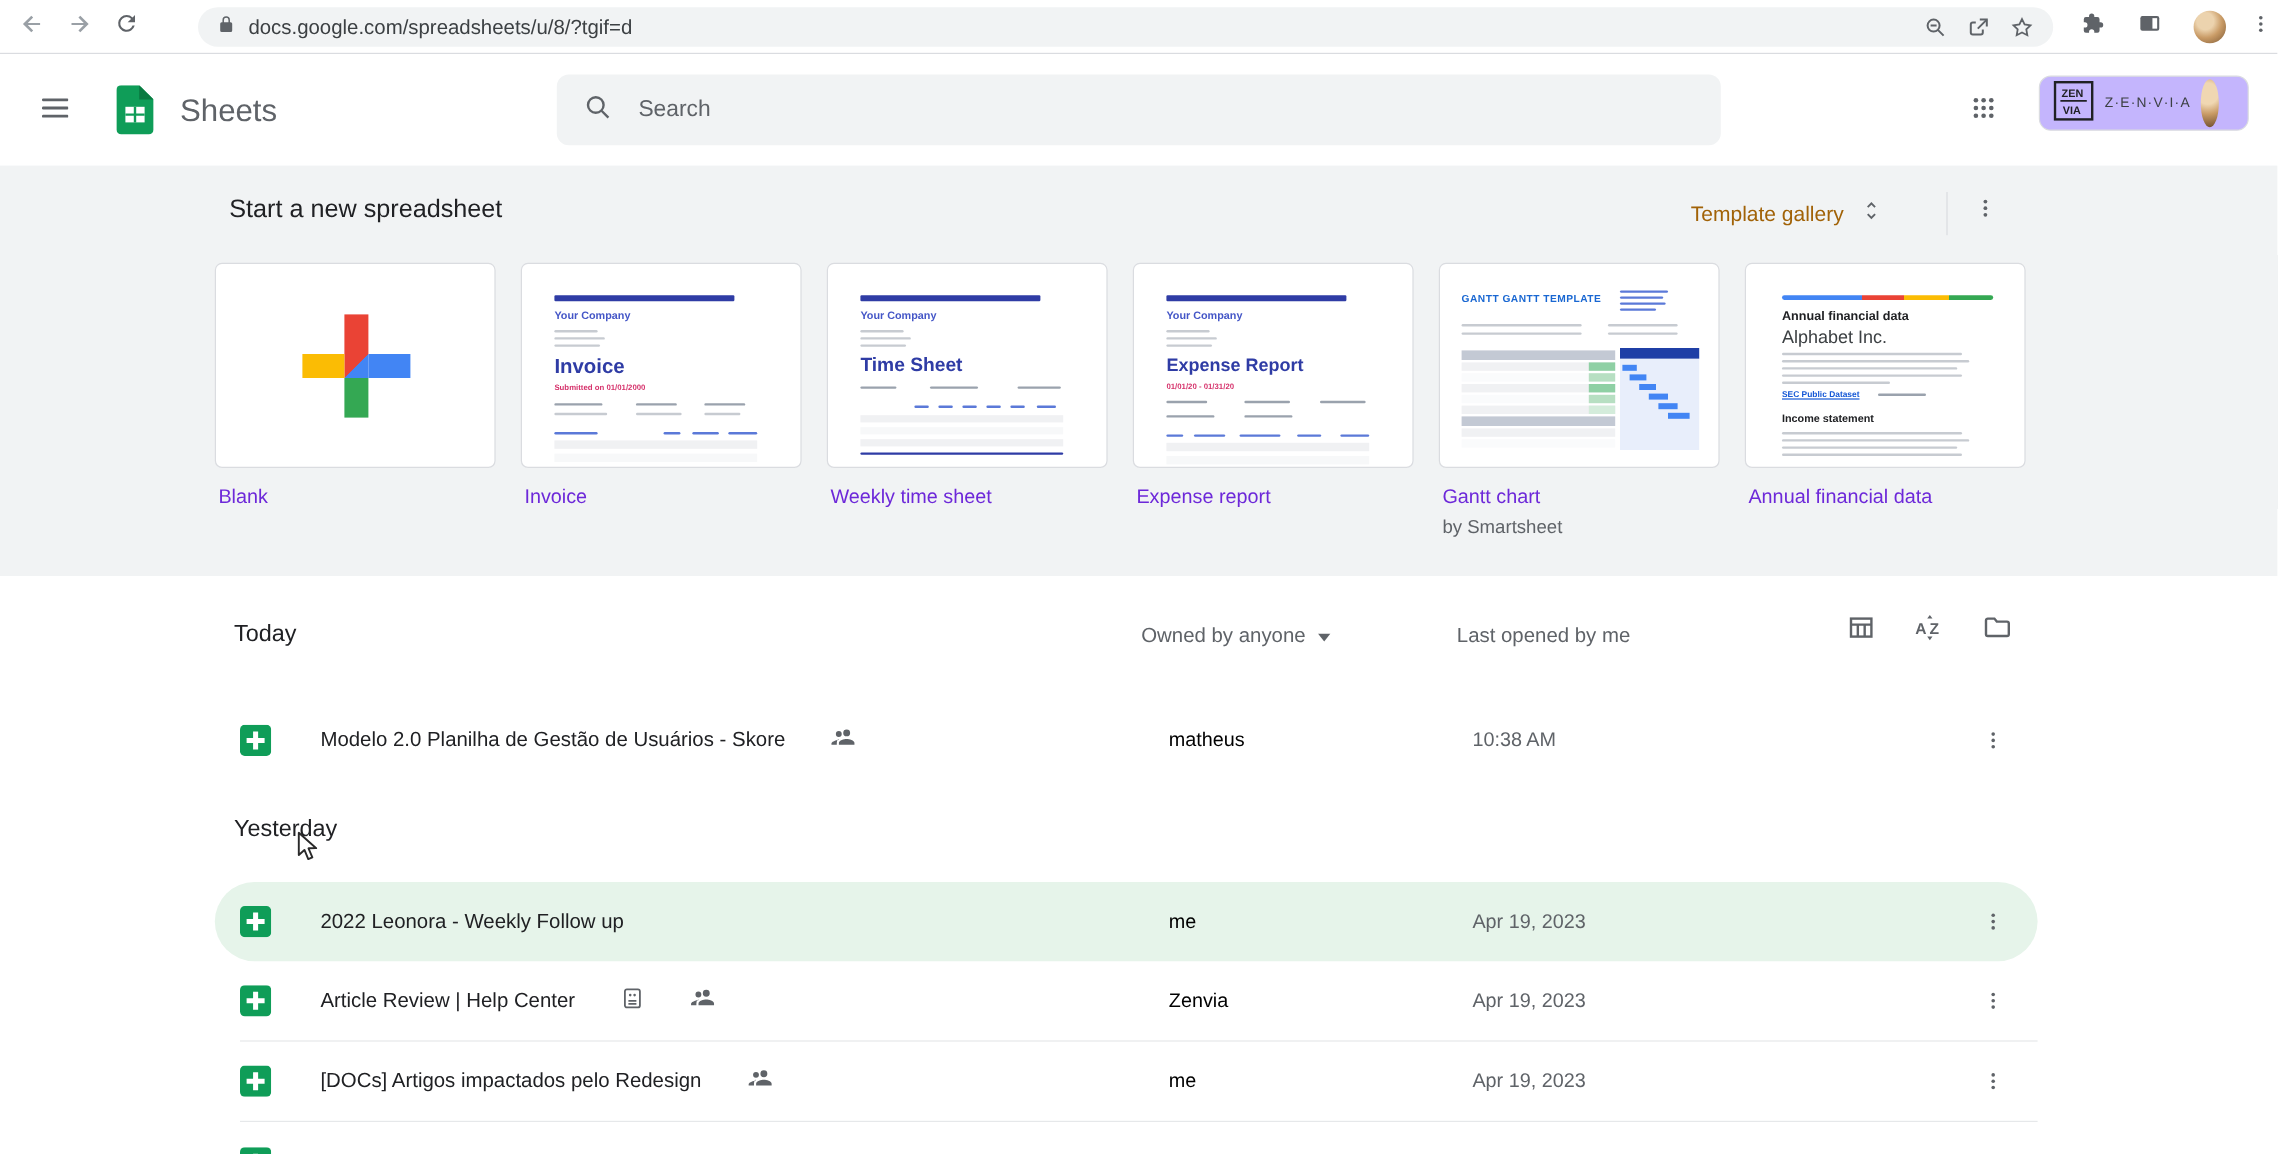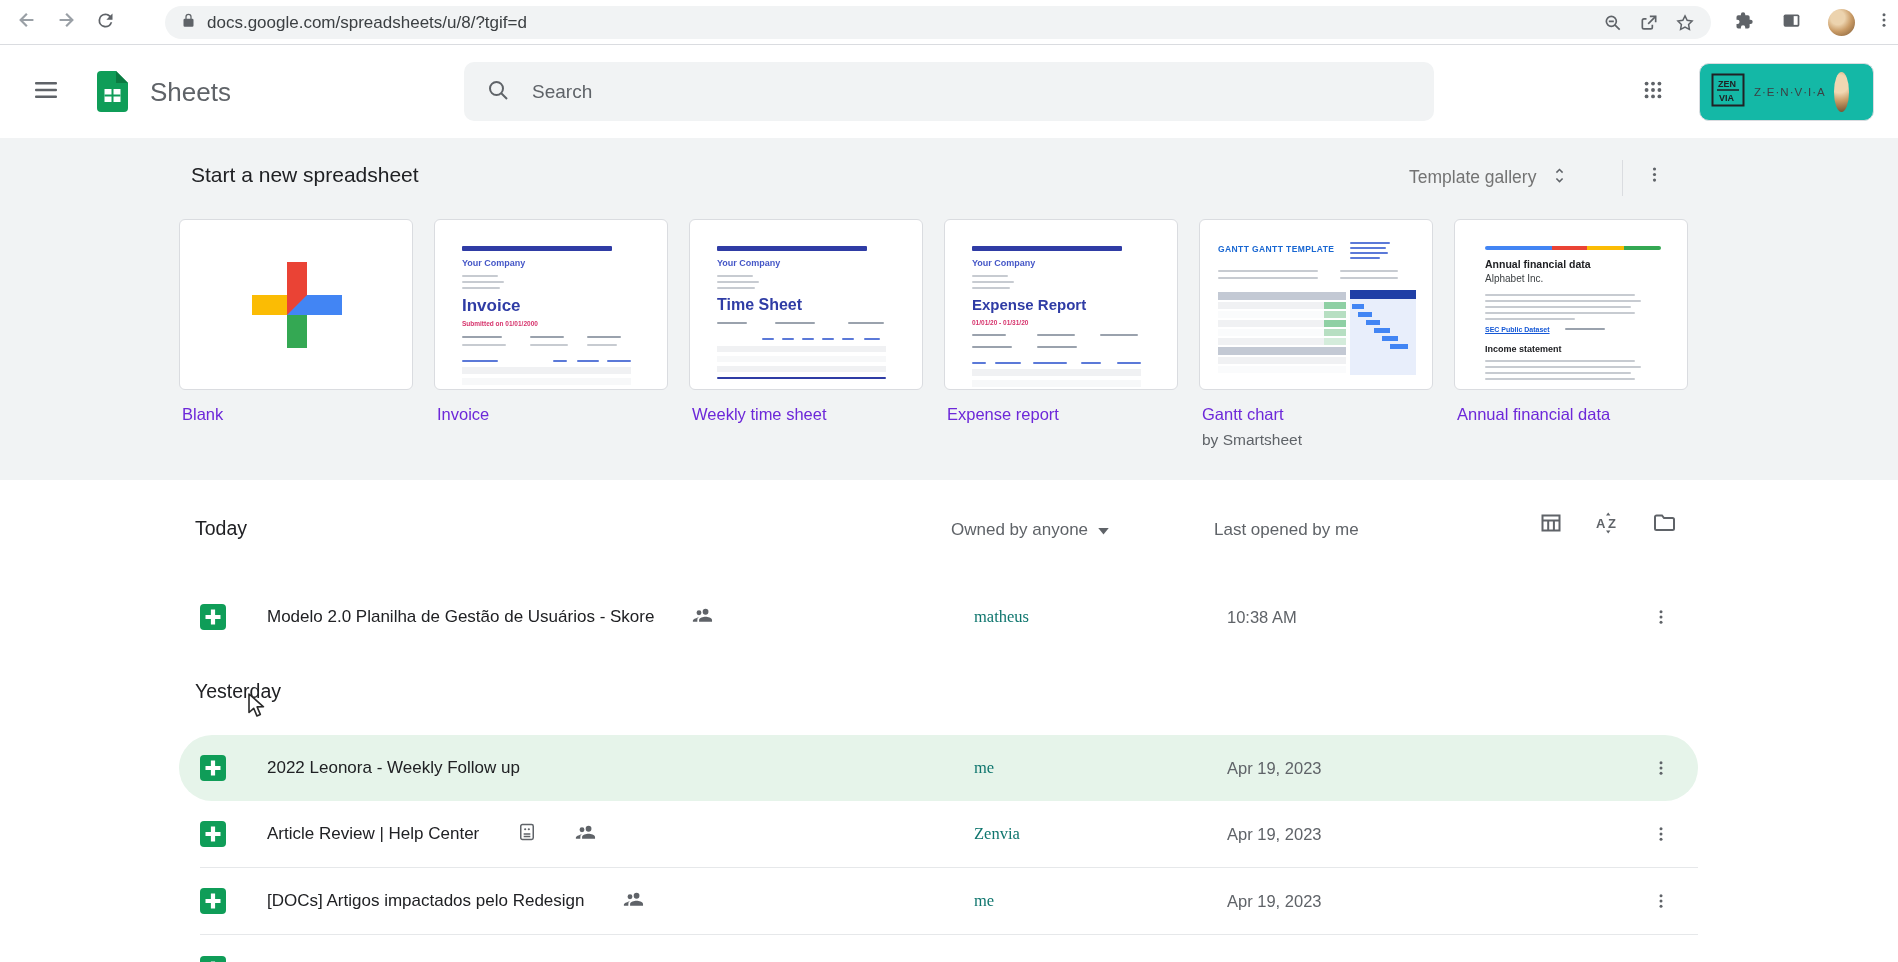--- a/index.html
+++ b/index.html
@@ -23,31 +23,31 @@
   #hamburger{position:absolute;left:22px;top:22px;width:48px;height:48px;border-radius:50%;cursor:pointer;}
   #applogo{position:absolute;left:97px;top:25px;}
   #apptitle{position:absolute;left:150px;top:0;height:92px;display:flex;align-items:center;
     font-size:26px;color:#5f6368;}
   #searchbar{position:absolute;left:464px;top:16px;width:970px;height:59px;background:#f1f3f4;border-radius:10px;
     display:flex;align-items:center;padding:0 20px 0 22px;}
   #searchbar input{border:none;outline:none;background:transparent;flex:1;font-size:19px;color:#202124;
     font-family:"Liberation Sans",sans-serif;margin-left:20px;}
   #searchbar input::placeholder{color:#5f6368;}
   #appsgrid{position:absolute;left:1631px;top:24px;width:44px;height:44px;border-radius:50%;cursor:pointer;}
-  #account{position:absolute;left:1699px;top:17px;width:175px;height:58px;background:#14b8a6;border:1px solid #dadce0;
+  #account{position:absolute;left:1699px;top:17px;width:175px;height:46px;background:#c4b5fd;border:1px solid #dadce0;
     border-radius:10px;display:flex;align-items:center;padding:0 24px 0 11px;cursor:pointer;}
   #acct-name{font-size:11.5px;letter-spacing:1px;color:#3c4043;margin:0 8px 0 9px;white-space:nowrap;}
   #acct-avatar{width:40px;height:40px;border-radius:50%;
     background:radial-gradient(circle at 38% 30%,#f0d7b2 0 30%,#c99b66 58%,#6e4d2c 100%);}
 
   
   #templates{position:absolute;top:138px;left:0;width:1898px;height:342px;background:#f1f3f4;}
   #tmpl-title{position:absolute;left:191px;top:25px;font-size:21px;color:#202124;}
   #tg{position:absolute;left:1409px;top:28px;display:flex;align-items:center;cursor:pointer;}
-  #tg-label{font-size:17.5px;color:#737373;}
+  #tg-label{font-size:17.5px;color:#a16207;}
   #tg-divider{position:absolute;left:1622px;top:22px;width:1px;height:36px;background:#dadce0;}
   #tg-kebab{position:absolute;left:1640px;top:24px;width:28px;height:28px;cursor:pointer;}
   #cards{position:absolute;left:179px;top:81px;display:flex;gap:21px;}
   .tcard{width:234px;}
   .tthumb{width:234px;height:171px;background:#fff;border:1px solid #dadce0;border-radius:6px;position:relative;
     overflow:hidden;cursor:pointer;}
   .tlabel{margin:15px 0 0 3px;font-size:16.5px;font-weight:500;color:#6d28d9;}
   .tsub{margin:7px 0 0 3px;font-size:15.5px;color:#5f6368;}
   
   .tl{position:absolute;height:2px;background:#c7cbd1;border-radius:1px;}
@@ -66,21 +66,21 @@
     font-size:17px;font-weight:500;color:#5f6368;}
   #last-opened{position:absolute;left:1214px;top:40px;font-size:17px;font-weight:500;color:#5f6368;}
   .viewbtn{position:absolute;top:23px;width:44px;height:44px;display:flex;align-items:center;justify-content:center;
     border-radius:50%;cursor:pointer;}
   .frow{position:absolute;left:179px;width:1519px;height:66px;cursor:pointer;}
   .frow.hl{background:#E6F4EA;border-radius:33px;}
   .ficon{position:absolute;left:21px;top:20px;}
   .ftgroup{position:absolute;left:88px;top:0;height:66px;display:flex;align-items:center;gap:38px;}
   .ftitle{font-size:17px;font-weight:500;color:#202124;white-space:nowrap;}
   .fowner{position:absolute;left:795px;top:0;height:66px;display:flex;align-items:center;
-    font-size:16.5px;color:#0f766e;font-family:Liberation Serif, serif;}
+    font-size:16.5px;color:#000000;}
   .fdate{position:absolute;left:1048px;top:0;height:66px;display:flex;align-items:center;
     font-size:16.5px;color:#5f6368;}
   .fkebab{position:absolute;left:1462px;top:13px;width:40px;height:40px;display:flex;align-items:center;
     justify-content:center;border-radius:50%;cursor:pointer;}
   .rowdiv{position:absolute;left:200px;width:1498px;height:1px;background:#e6e8ea;}
   #cursor{position:absolute;left:246px;top:212px;pointer-events:none;}
 </style>
 </head>
 <body>
 
@@ -382,21 +382,21 @@
           <div class="ts" style="left:190px;top:124px;width:18px;height:5px;background:#4285F4"></div>
         </div>
         <div class="tlabel">Gantt chart</div>
         <div class="tsub">by Smartsheet</div>
       </div>
 
       <div class="tcard">
         <div class="tthumb">
           <div class="ts" style="left:30px;top:26px;width:176px;height:4px;border-radius:2px;background:linear-gradient(to right,#4285F4 0 38%,#EA4335 38% 58%,#FBBC04 58% 79%,#34A853 79% 100%)"></div>
           <div style="position:absolute;left:30px;top:38px;font-size:10.5px;font-weight:700;color:#202124">Annual financial data</div>
-          <div style="position:absolute;left:30px;top:53px;font-size:10px;color:#3c4043">Alphabet Inc.</div>
+          <div style="position:absolute;left:30px;top:53px;font-size:15px;color:#3c4043">Alphabet Inc.</div>
           <div class="tl" style="left:30px;top:74px;width:150px"></div>
           <div class="tl" style="left:30px;top:80px;width:156px"></div>
           <div class="tl" style="left:30px;top:86px;width:146px"></div>
           <div class="tl" style="left:30px;top:92px;width:150px"></div>
           <div class="tl" style="left:30px;top:98px;width:90px"></div>
           <div style="position:absolute;left:30px;top:106px;font-size:7px;font-weight:700;color:#1558d6;text-decoration:underline">SEC Public Dataset</div>
           <div class="tl" style="left:110px;top:108px;width:40px;background:#9aa2ad"></div>
           <div style="position:absolute;left:30px;top:124px;font-size:9px;font-weight:700;color:#202124">Income statement</div>
           <div class="tl" style="left:30px;top:140px;width:150px"></div>
           <div class="tl" style="left:30px;top:146px;width:156px"></div>

